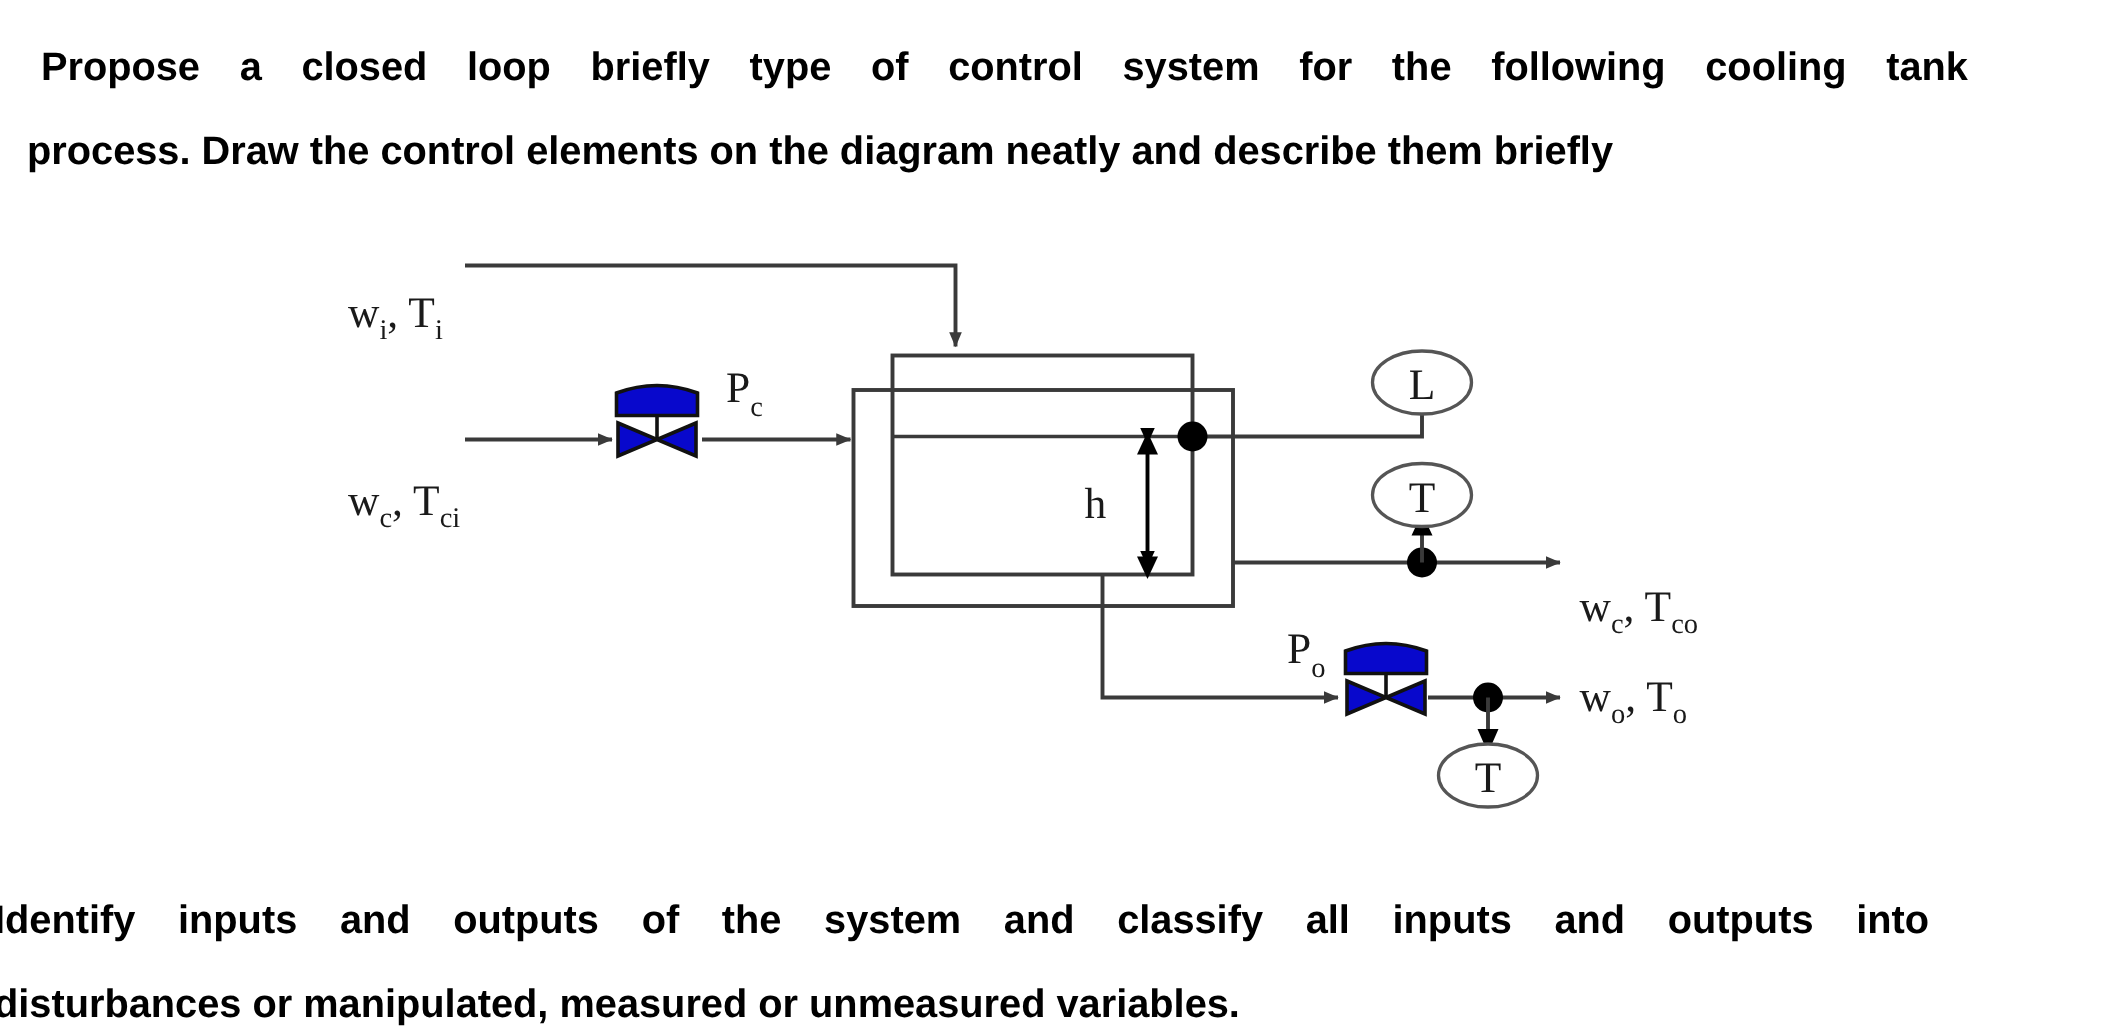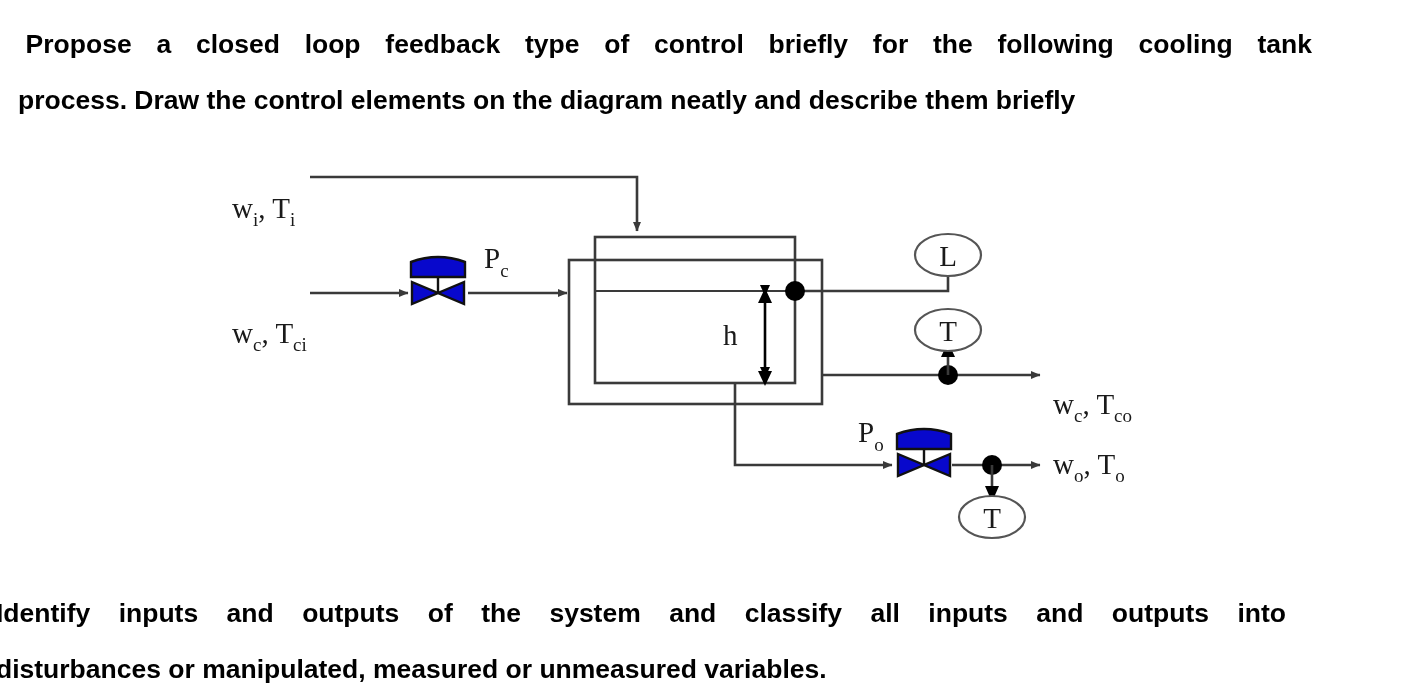--- a/index.html
+++ b/index.html
@@ -98,21 +98,21 @@
     font-size: 29px;
     text-anchor: middle;
   }
 </style>
 </head>
 <body>
 
 <div id="page">
 
   <div class="qtext" id="prompt-top">
-    <span class="line"><span>)</span> <span>Propose a closed loop feedback type of control briefly for the following cooling tank</span></span>
+    <span class="line"><span>)</span> <span>Propose a closed loop briefly type of control system for the following cooling tank</span></span>
     <span class="bullet-indent">process. Draw the control elements on the diagram neatly and describe them briefly</span>
   </div>
 
   <div class="qtext" id="prompt-bottom">
     <span class="line">Identify inputs and outputs of the system and classify all inputs and outputs into</span>
     <span class="line last">disturbances or manipulated, measured or unmeasured variables.</span>
   </div>
 
   <div id="diagram-wrap">
     <svg id="diagram-svg" width="1404" height="690" viewBox="0 0 1404 690" xmlns="http://www.w3.org/2000/svg">

